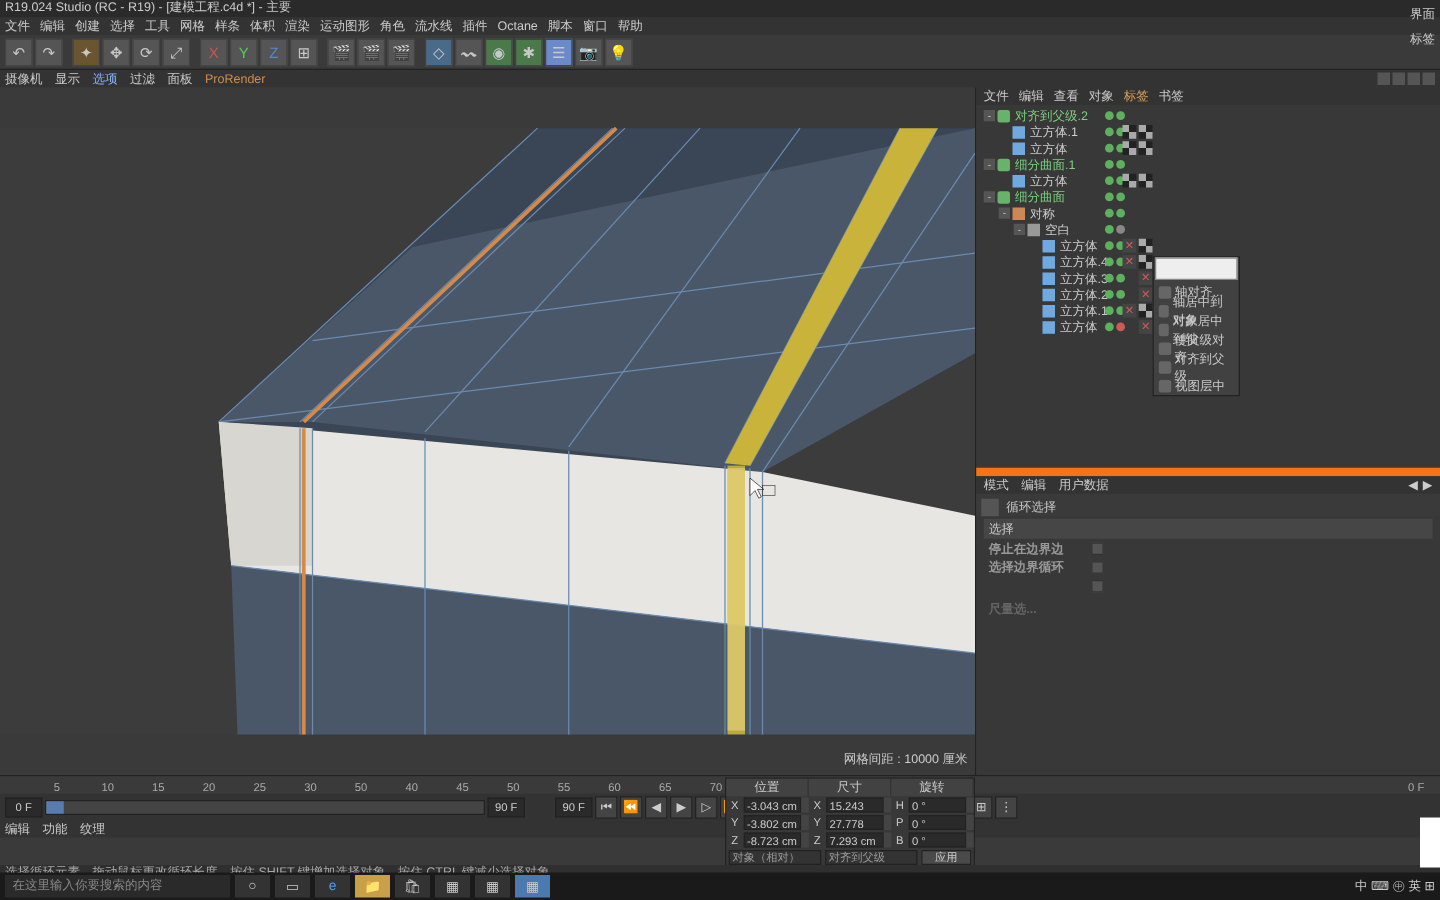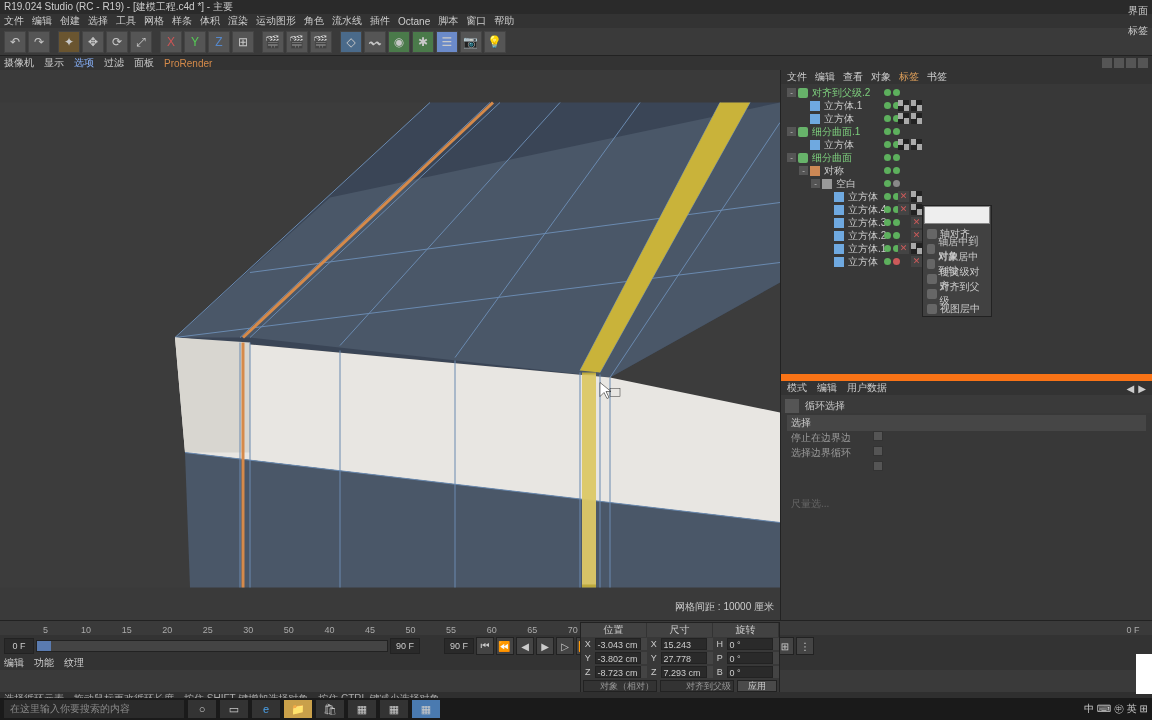--- a/index.html
+++ b/index.html
@@ -70,21 +70,21 @@
 
 
 .attr-panel { flex: 1; background: #383838; border-top: 7px solid #f97316; }
 .attr-menu { height: 14px; background: #333; display: flex; align-items: center; padding: 0 6px; gap: 10px; }
 .attr-menu span { font-size: 10px; color: #ccc; }
 .attr-menu .arrows { margin-left: auto; display: flex; gap: 4px; }
 .attr-title { height: 18px; display: flex; align-items: flex-end; padding: 0 4px; gap: 6px; background: #3a3a3a; }
 .attr-title .at-icon { width: 14px; height: 14px; background: #555; }
 .attr-section { padding: 2px 6px; }
 .attr-section .sec-label { background: #464646; padding: 1px 4px; color: #ccc; font-size: 10px; }
-.attr-row { display: flex; align-items: flex-start; height: 15px; gap: 22px; padding: 0 4px; }
+.attr-row { display: flex; align-items: center; height: 15px; gap: 22px; padding: 0 4px; font-weight: bold; }
 .attr-row label { color: #999; font-size: 10px; width: 60px; }
 .attr-row .cb { width: 10px; height: 10px; background: #555; border: 1px solid #333; }
 
 
 .timeline-area { height: 36px; background: #333; border-top: 1px solid #222; }
 .time-ruler { height: 14px; background: #3a3a3a; display: flex; align-items: flex-end; position: relative; }
 .time-ruler .tlabel { position: absolute; bottom: 0; font-size: 9px; color: #aaa; transform: translateX(-50%); }
 .time-ctrl { height: 22px; display: flex; align-items: center; padding: 0 4px; gap: 2px; background: #333; }
 .time-ctrl .slider { flex: 0 0 352px; height: 12px; background: #444; border: 1px solid #222; position: relative; }
 .time-ctrl .slider .thumb { position: absolute; left: 0; top: 0; width: 14px; height: 10px; background: #5a7bb0; }
@@ -98,21 +98,21 @@
 
 
 .coord-panel { position: absolute; left: 580px; bottom: 26px; width: 200px; height: 72px; background: #383838; border: 1px solid #222; }
 .coord-head { height: 14px; display: flex; background: #424242; }
 .coord-head span { flex: 1; text-align: center; font-size: 10px; color: #ccc; border-right: 1px solid #333; }
 .coord-row { height: 14px; display: flex; align-items: center; }
 .coord-row .lab { width: 14px; text-align: center; color: #ccc; font-size: 9px; }
 .coord-row .val { width: 48px; background: #2a2a2a; border: 1px solid #222; color: #ccc; font-size: 9px; padding: 0 2px; height: 12px; line-height: 12px; }
 .coord-row .sp { width: 6px; background: #444; height: 12px; }
 .coord-bot { height: 14px; display: flex; gap: 3px; padding: 0 2px; align-items: center; }
-.coord-bot .dd { flex: 1; background: #333; height: 12px; border: 1px solid #222; font-size: 9px; color: #999; padding: 0 2px; line-height: 10px; text-align: right; }
+.coord-bot .dd { flex: 1; background: #333; height: 12px; border: 1px solid #222; font-size: 9px; color: #999; padding: 0 2px; line-height: 10px; }
 .coord-bot .apply { width: 40px; height: 12px; background: #4a4a4a; border: 1px solid #222; font-size: 9px; color: #ccc; text-align: center; line-height: 10px; cursor: pointer; }
 
 
 .status-bar { height: 14px; position: absolute; bottom: 14px; left: 0; right: 0; background: #2f2f2f; color: #aaa; font-size: 10px; padding: 0 4px; line-height: 14px; }
 
 
 .win-taskbar { position: absolute; bottom: 0; left: 0; right: 0; height: 22px; background: #1a1a1a; display: flex; align-items: center; padding: 0 4px; gap: 4px; }
 .win-taskbar .search { width: 180px; height: 18px; background: #2a2a2a; color: #888; font-size: 10px; padding: 0 6px; line-height: 18px; }
 .win-taskbar .tb-icon { width: 28px; height: 18px; background: #333; display: flex; align-items: center; justify-content: center; cursor: pointer; font-size: 11px; }
 .win-taskbar .tray { margin-left: auto; display: flex; gap: 6px; align-items: center; color: #ccc; font-size: 10px; }

